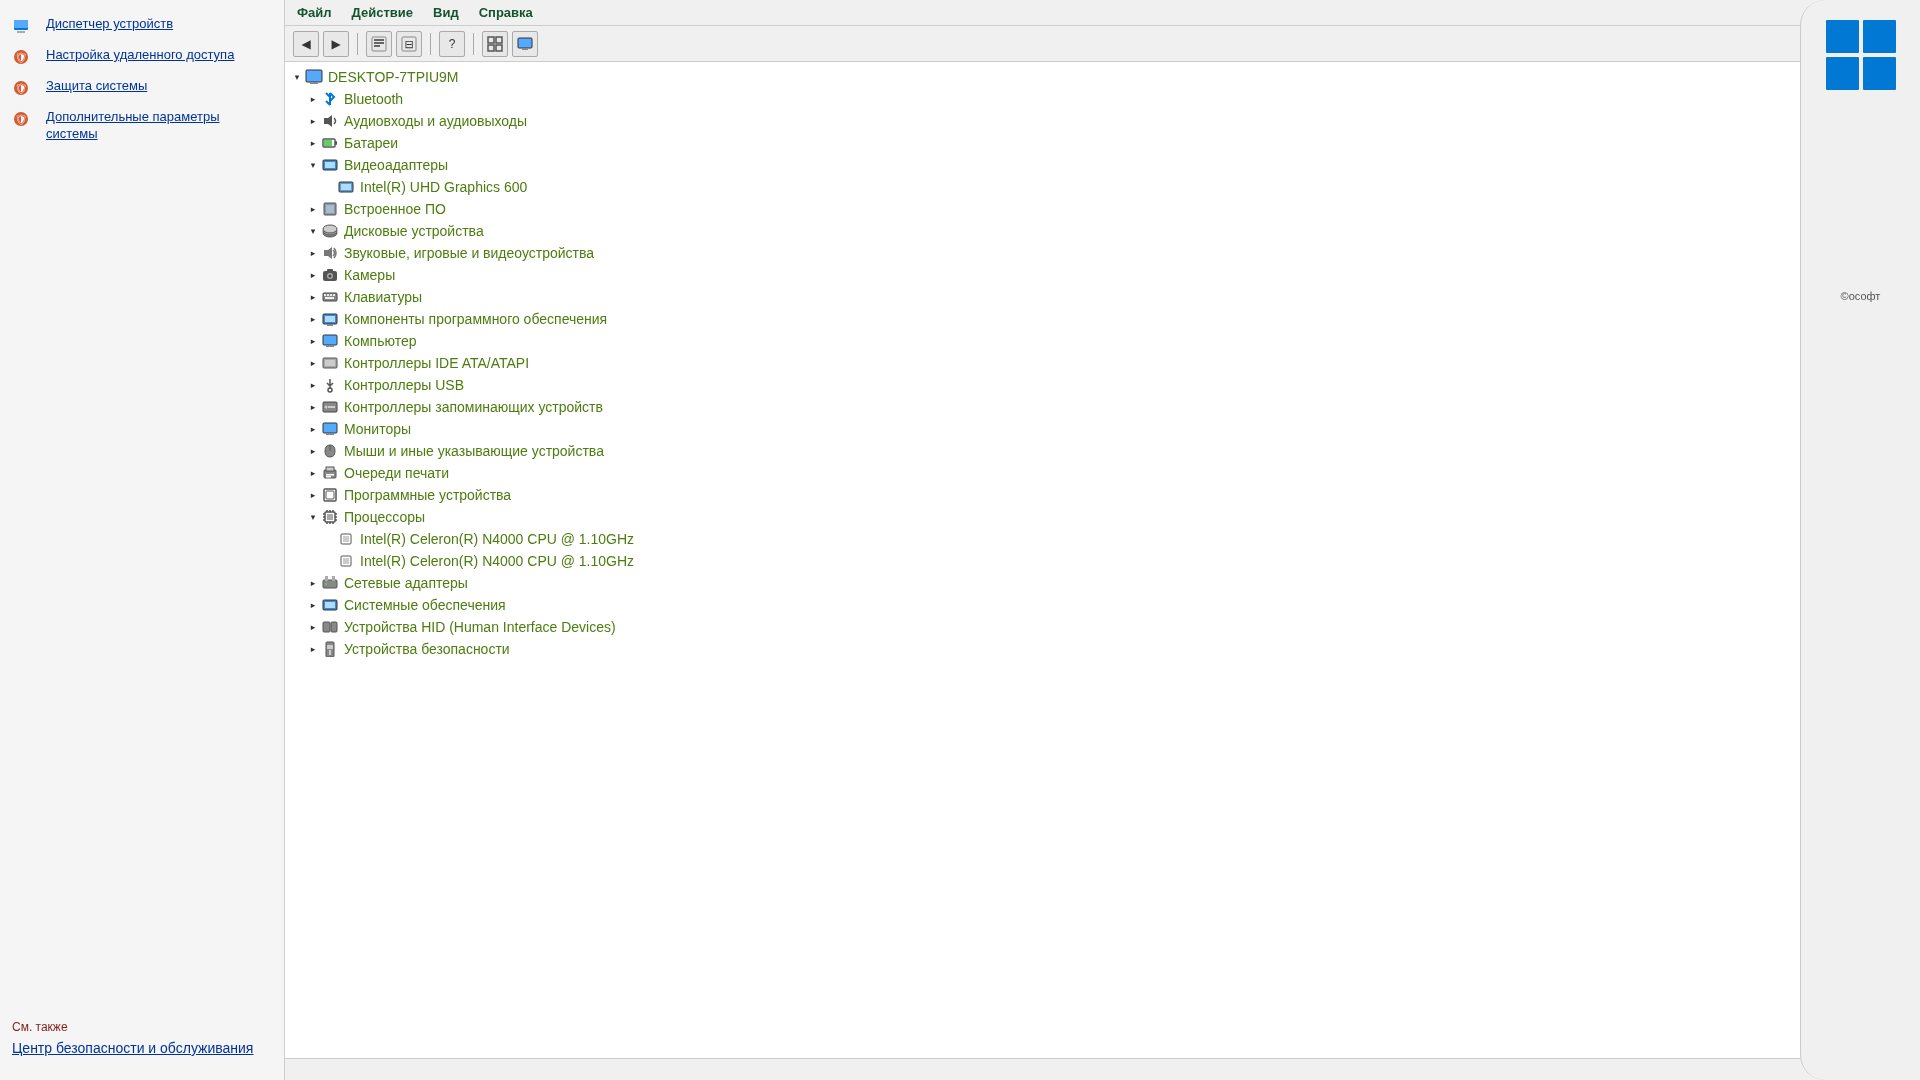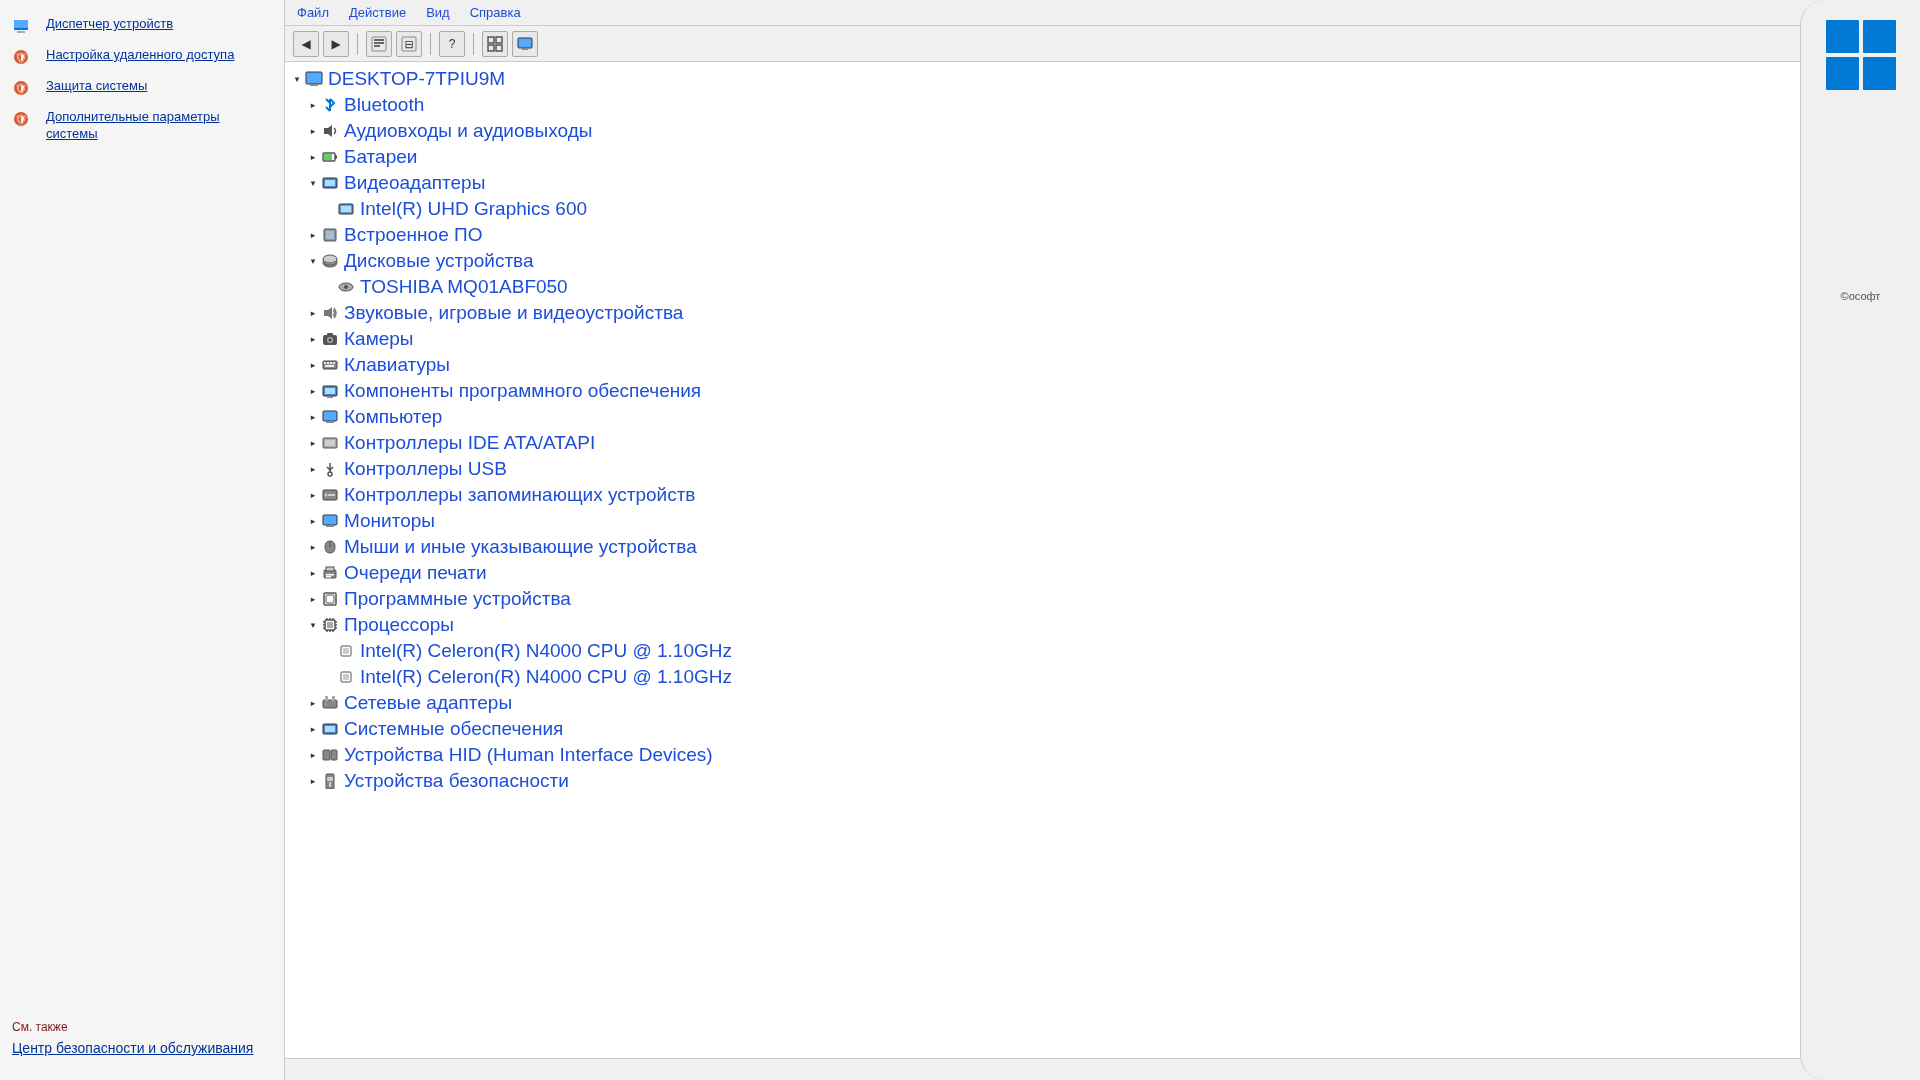--- a/index.html
+++ b/index.html
@@ -79,22 +79,23 @@
       border-bottom: 1px solid #ccc;
       padding: 2px 8px;
       display: flex;
       align-items: center;
       gap: 12px;
       height: 26px;
     }
     .menubar-item {
       cursor: pointer;
       font-size: 13px;
-      color: #1d4ed8;
+      color: #14532d;
       padding: 0 4px;
+      font-weight: bold;
     }
 
     
     .toolbar {
       background: #f0f0f0;
       border-bottom: 1px solid #ccc;
       padding: 4px 8px;
       display: flex;
       align-items: center;
       gap: 4px;
@@ -153,22 +154,22 @@
       width: 18px;
       height: 18px;
       margin-right: 5px;
       flex-shrink: 0;
       display: flex;
       align-items: center;
       justify-content: center;
       font-size: 14px;
     }
     .tree-label {
-      color: #1d4ed8;
-      font-size: 19px;
+      color: #4d7c0f;
+      font-size: 14px;
     }
 
     
     .right-panel {
       width: 120px;
       background: #f0f0f0;
       display: flex;
       flex-direction: column;
       align-items: center;
       justify-content: flex-start;
@@ -402,32 +403,20 @@
       <div class="tree-icon">
         <svg width="16" height="16" viewBox="0 0 16 16">
             <ellipse cx="8" cy="10" rx="7" ry="4" fill="#888" stroke="#555" stroke-width="1"></ellipse>
             <ellipse cx="8" cy="8" rx="7" ry="4" fill="#aaa" stroke="#555" stroke-width="1"></ellipse>
             <ellipse cx="8" cy="6" rx="7" ry="4" fill="#ccc" stroke="#555" stroke-width="1"></ellipse>
           </svg>
       </div>
       <span class="tree-label">Дисковые устройства</span>
     </div>
 
-    <div class="tree-item">
-      <div class="tree-indent"></div>
-      <div class="tree-indent"></div>
-      <div class="tree-toggle" style="visibility:hidden">▸</div>
-      <div class="tree-icon">
-        <svg width="16" height="16" viewBox="0 0 16 16">
-            <ellipse cx="8" cy="8" rx="7" ry="4" fill="#aaa" stroke="#555" stroke-width="1"></ellipse>
-            <circle cx="8" cy="8" r="2" fill="#555"></circle>
-          </svg>
-      </div>
-      <span class="tree-label">TOSHIBA MQ01ABF050</span>
-    </div>
 
     <div class="tree-item">
       <div class="tree-indent"></div>
       <div class="tree-toggle">▸</div>
       <div class="tree-icon">
         <svg width="16" height="16" viewBox="0 0 16 16">
             <polygon points="2,5 6,5 10,2 10,14 6,11 2,11" fill="#777"></polygon>
             <path d="M12 3 Q16 8 12 13" stroke="#777" stroke-width="1.5" fill="none"></path>
             <path d="M11 5 Q14 8 11 11" stroke="#777" stroke-width="1.5" fill="none"></path>
           </svg>

